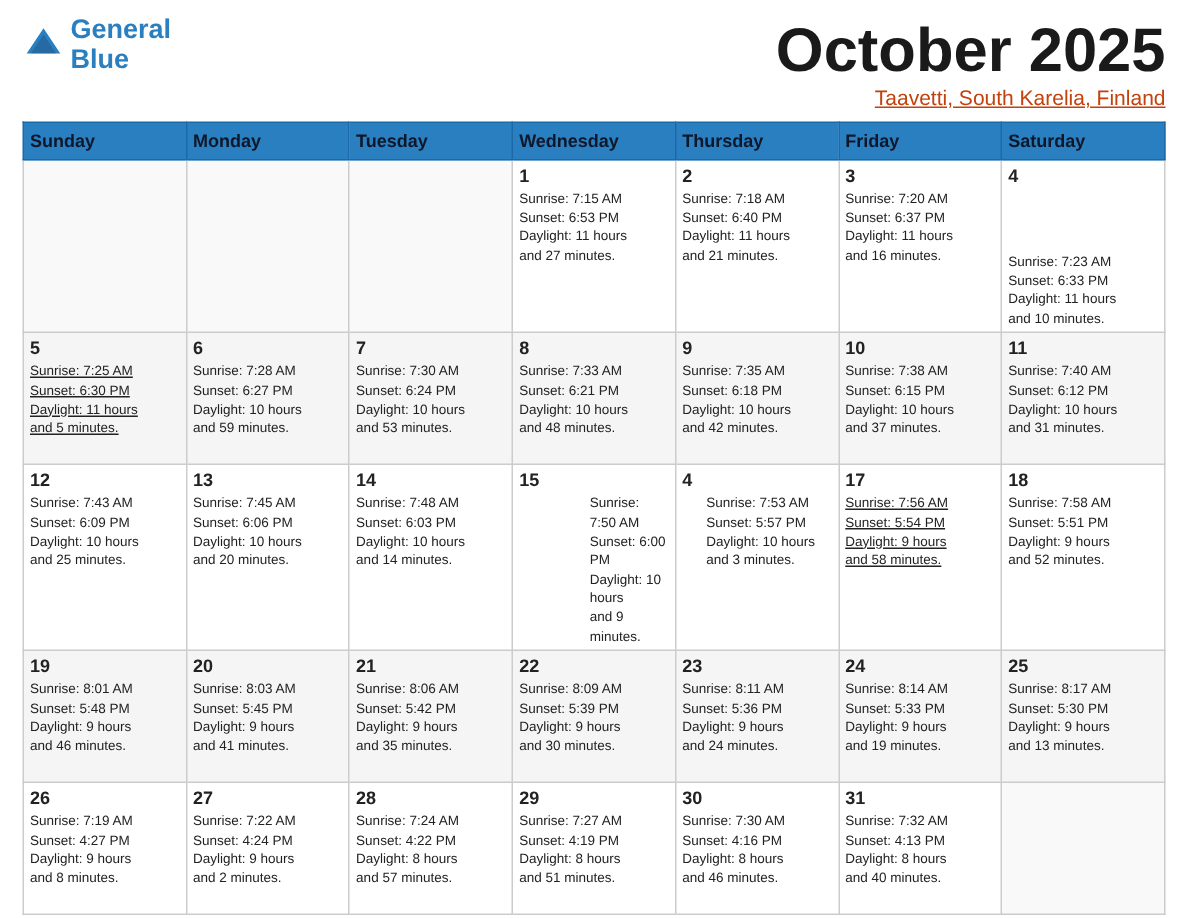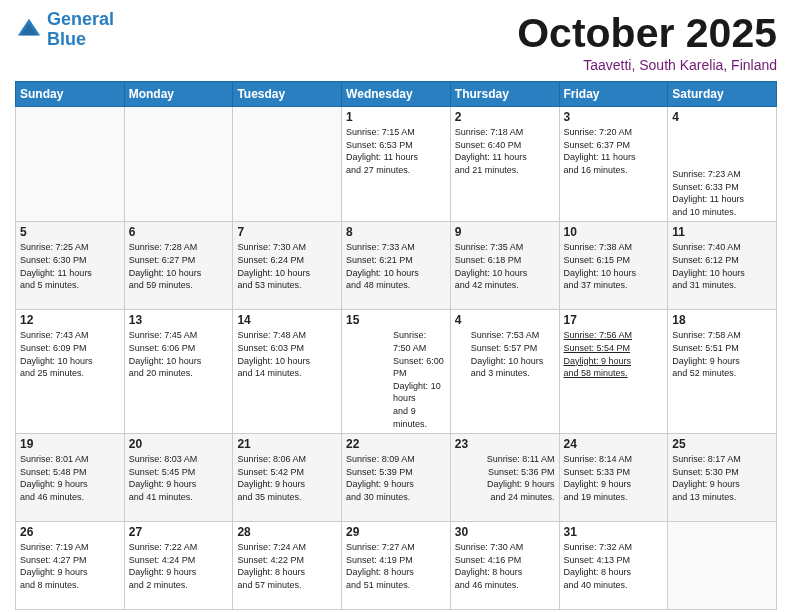--- a/index.html
+++ b/index.html
@@ -44,32 +44,33 @@
     .title-block {
       text-align: right;
     }
     .month-title {
       font-size: 41px;
       font-weight: bold;
       color: #1a1a1a;
     }
     .location {
       font-size: 14px;
-      color: #701a75;
+      color: #c2410c;
+      text-decoration: underline;
     }
     .calendar {
       flex: 1;
       border: 1px solid #ccc;
       border-collapse: collapse;
       width: 100%;
       table-layout: fixed;
     }
     .calendar th {
       background: #2a7fc1;
-      color: #ffffff;
+      color: #0f172a;
       font-size: 12px;
       font-weight: bold;
       padding: 5px 4px;
       text-align: left;
       border: 1px solid #1a6aaa;
     }
     .calendar td {
       border: 1px solid #ccc;
       vertical-align: top;
       padding: 3px 4px;
@@ -159,21 +160,21 @@
             <span class="day-number">4</span>
             <div class="day-info" style="white-space: pre-line; margin-top: 44px;">Sunrise: 7:23 AM
 Sunset: 6:33 PM
 Daylight: 11 hours
 and 10 minutes.</div>
           </td>
         </tr>
         <tr>
           <td>
             <span class="day-number">5</span>
-            <div class="day-info" style="white-space: pre-line;">Sunrise: 7:25 AM
+            <div class="day-info" style="white-space: pre-line; text-decoration: underline;">Sunrise: 7:25 AM
 Sunset: 6:30 PM
 Daylight: 11 hours
 and 5 minutes.</div>
           </td>
           <td>
             <span class="day-number">6</span>
             <div class="day-info" style="white-space: pre-line;">Sunrise: 7:28 AM
 Sunset: 6:27 PM
 Daylight: 10 hours
 and 59 minutes.</div>
@@ -289,21 +290,21 @@
           </td>
           <td>
             <span class="day-number">22</span>
             <div class="day-info" style="white-space: pre-line;">Sunrise: 8:09 AM
 Sunset: 5:39 PM
 Daylight: 9 hours
 and 30 minutes.</div>
           </td>
           <td>
             <span class="day-number">23</span>
-            <div class="day-info" style="white-space: pre-line; text-align: right;">Sunrise: 8:11 AM
+            <div class="day-info" style="white-space: pre-line;">Sunrise: 8:11 AM
 Sunset: 5:36 PM
 Daylight: 9 hours
 and 24 minutes.</div>
           </td>
           <td>
             <span class="day-number">24</span>
             <div class="day-info" style="white-space: pre-line;">Sunrise: 8:14 AM
 Sunset: 5:33 PM
 Daylight: 9 hours
 and 19 minutes.</div>

